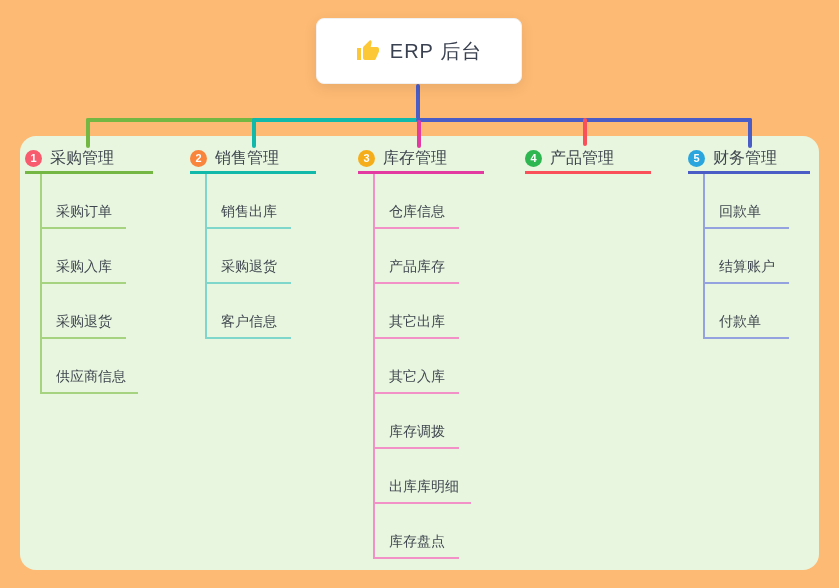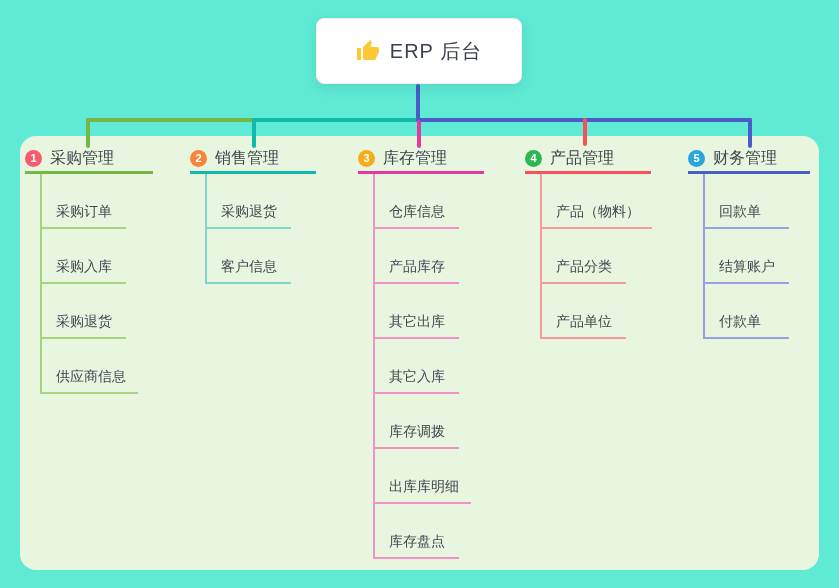--- a/index.html
+++ b/index.html
@@ -1,18 +1,18 @@
 <!DOCTYPE html>
 <html><head>
 <meta charset="utf-8">
 <style>
   * { margin:0; padding:0; box-sizing:border-box; }
   html,body { background:#ffffff; }
   body { font-family:"Liberation Sans","DejaVu Sans",sans-serif; }
-  .stage { position:relative; width:839px; height:588px; background:#5eead4; overflow:hidden; }
+  .stage { position:relative; width:839px; height:588px; background:#fdba74; overflow:hidden; }
 
   
   .panel { position:absolute; left:20px; top:136px; width:799px; height:434px;
            border-radius:16px; }
 
   
   .root-card { position:absolute; left:316px; top:18px; width:206px; height:66px;
                background:#ffffff; border:1px solid #f1f1f1; border-radius:8px;
                box-shadow:0 4px 14px rgba(0,0,0,0.09);
                display:flex; align-items:center; justify-content:center; gap:10px; }
@@ -75,20 +75,21 @@
       <div class="sub">供应商信息</div>
     </div>
   </div>
 
   <div class="branch" style="left: 190px; width: 126px; --line: #10b9a9; --light: #7fd6ca;">
     <div class="btitle" style="width:126px;">
       <span class="badge" style="background: rgb(248, 133, 59);">2</span>
       <span class="btext">销售管理</span>
     </div>
     <div class="items">
+      <div class="sub">销售出库</div>
       <div class="sub">采购退货</div>
       <div class="sub">客户信息</div>
     </div>
   </div>
 
   <div class="branch" style="left: 358px; width: 126px; --line: #e23aa1; --light: #f291c7;">
     <div class="btitle" style="width:126px;">
       <span class="badge" style="background: rgb(245, 173, 25);">3</span>
       <span class="btext">库存管理</span>
     </div>
@@ -101,25 +102,20 @@
       <div class="sub">出库库明细</div>
       <div class="sub">库存盘点</div>
     </div>
   </div>
 
   <div class="branch" style="left: 525px; width: 126px; --line: #f9505a; --light: #f9989d;">
     <div class="btitle" style="width:126px;">
       <span class="badge" style="background: rgb(46, 183, 81);">4</span>
       <span class="btext">产品管理</span>
     </div>
-    <div class="items">
-      <div class="sub">产品（物料）</div>
-      <div class="sub">产品分类</div>
-      <div class="sub">产品单位</div>
-    </div>
   </div>
 
   <div class="branch" style="left: 688px; width: 122px; --line: #4a5dc7; --light: #94a3e0;">
     <div class="btitle" style="width:122px;">
       <span class="badge" style="background: rgb(42, 165, 221);">5</span>
       <span class="btext">财务管理</span>
     </div>
     <div class="items">
       <div class="sub">回款单</div>
       <div class="sub">结算账户</div>

